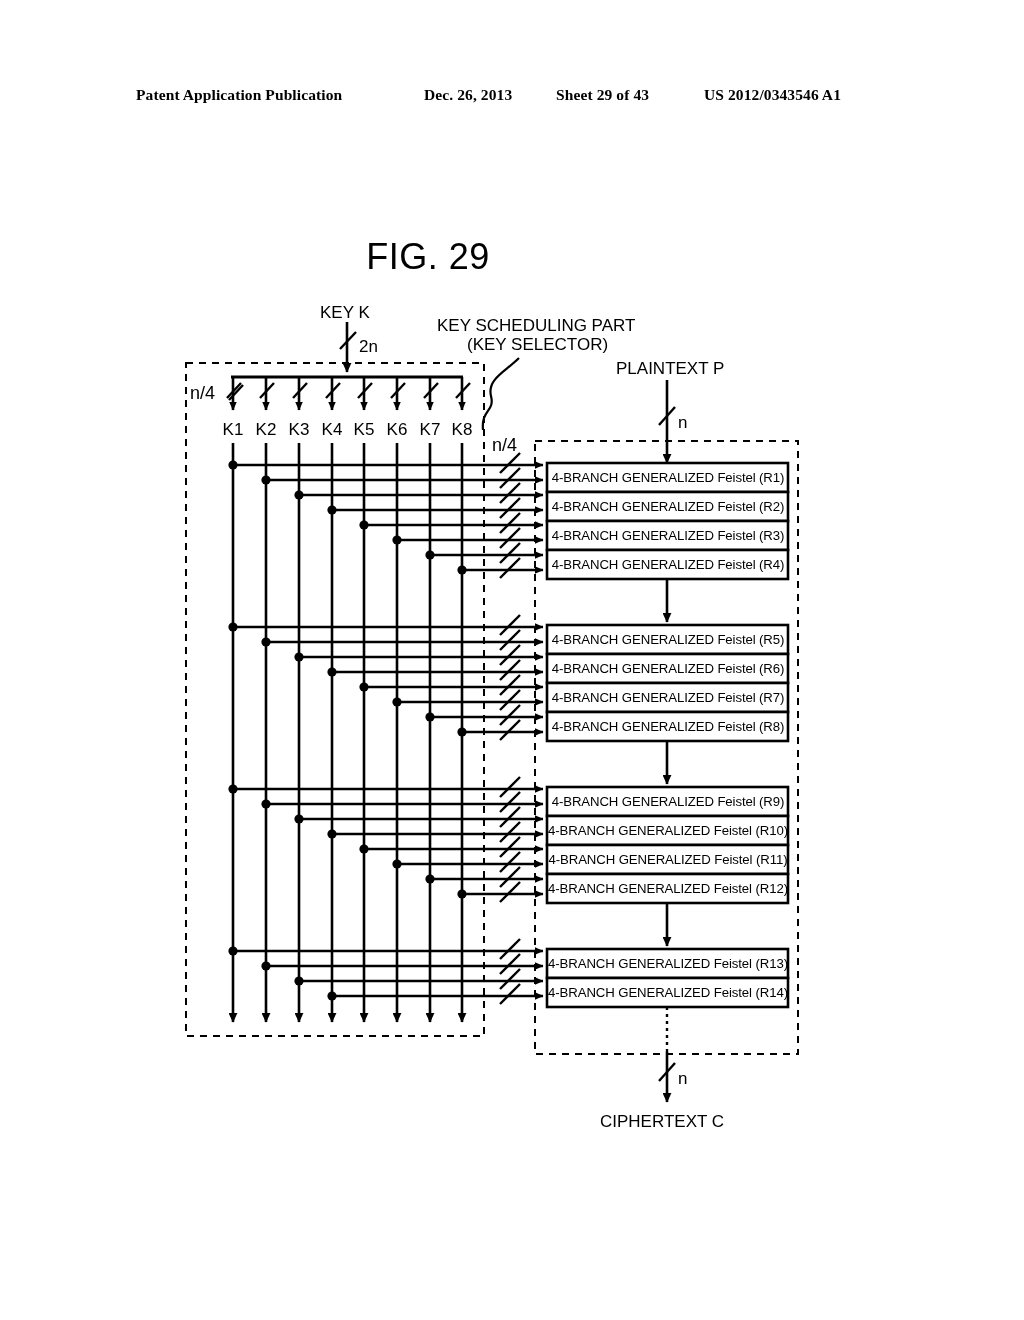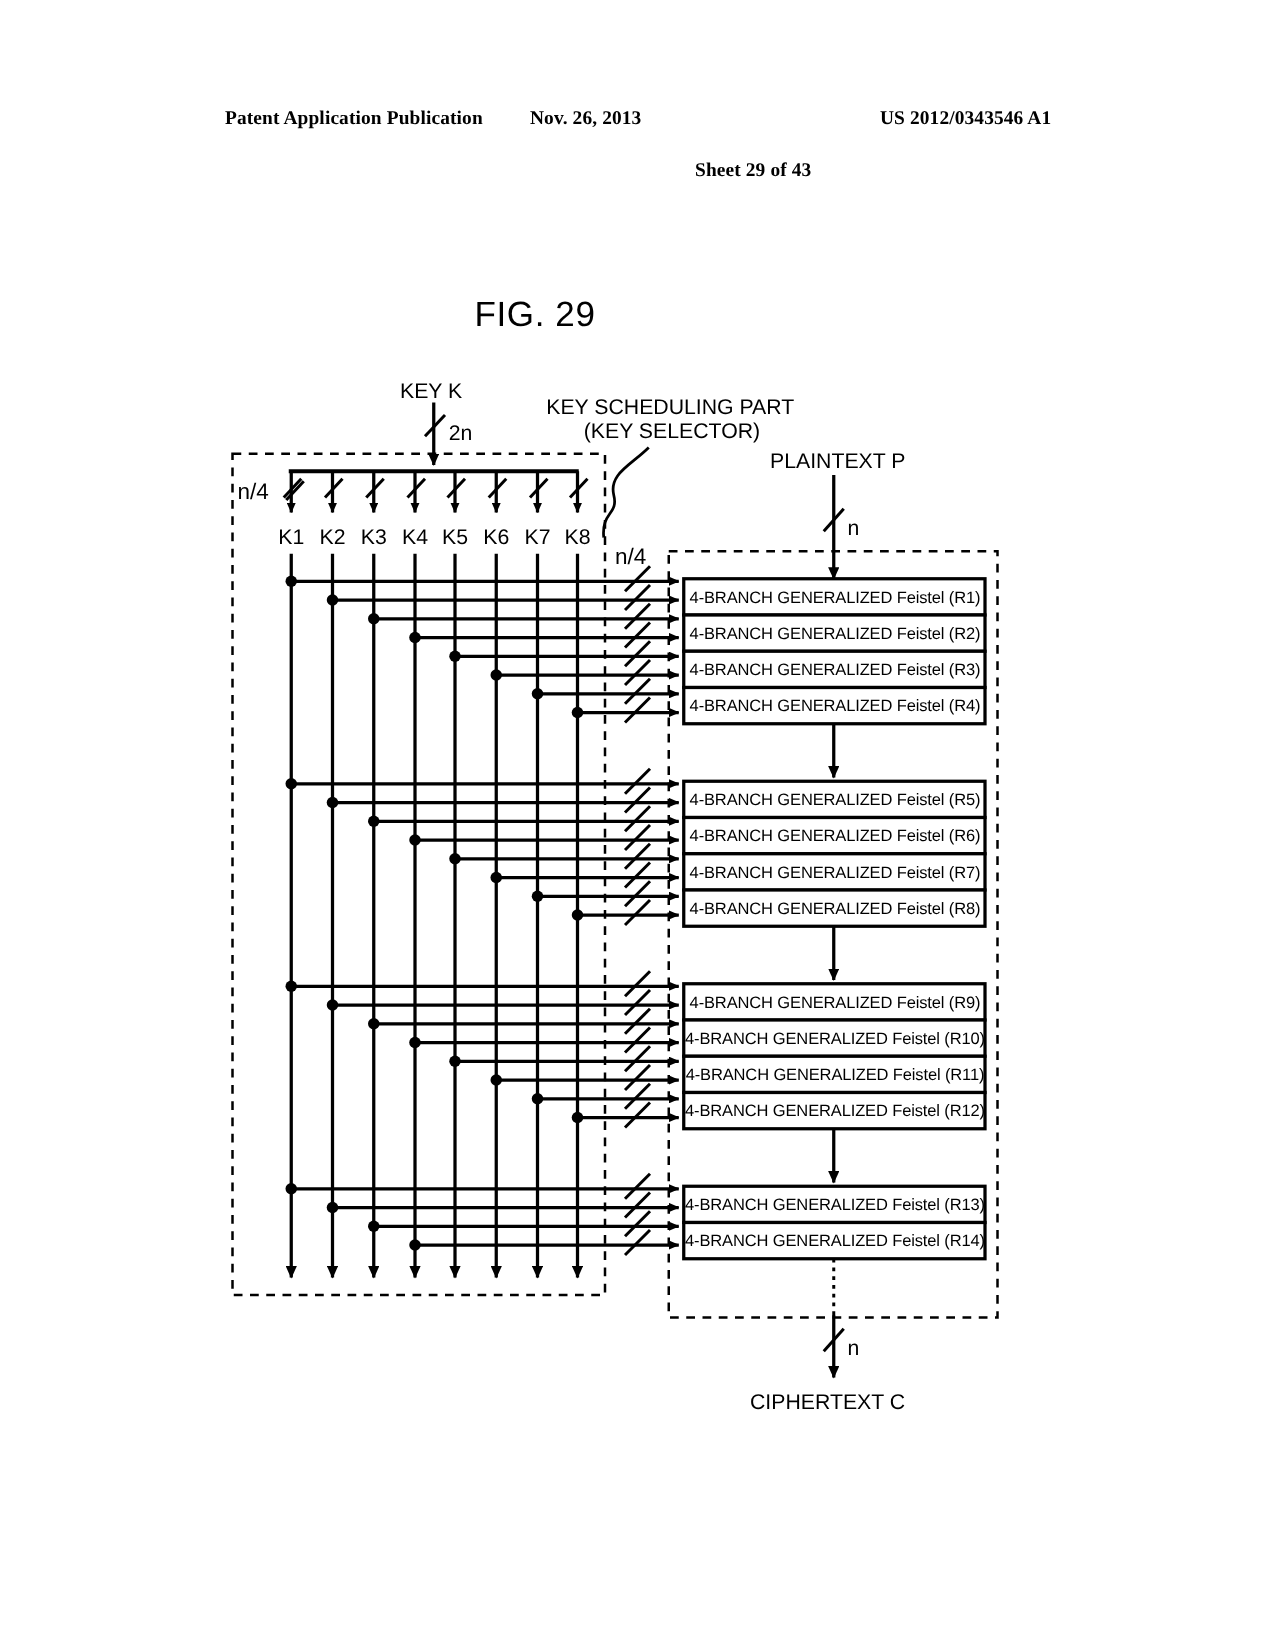--- a/index.html
+++ b/index.html
@@ -11,29 +11,29 @@
   .page{position:absolute;left:0;top:0;width:1024px;height:1320px;}
 
   
   .hdr{
     position:absolute;left:0;top:86px;width:1024px;
     font-family:"Liberation Serif", serif;
     font-weight:bold;font-size:15.5px;letter-spacing:.1px;
     white-space:nowrap;
   }
   .hdr span{display:inline-block;}
-  .hdr .h1{position:absolute;left:136px;margin-left:44px;}
+  .hdr .h1{position:absolute;left:136px;}
   .hdr .h2{position:absolute;left:424px;}
-  .hdr .h3{position:absolute;left:556px;margin-top:42px;}
+  .hdr .h3{position:absolute;left:556px;}
   .hdr .h4{position:absolute;left:704px;}
 
   
   .figtitle{
     position:absolute;left:0;top:236px;width:856px;text-align:center;
-    font-size:28px;letter-spacing:.5px;
+    font-size:36px;letter-spacing:.5px;
   }
 
   
   svg.diagram{position:absolute;left:0;top:0;width:1024px;height:1320px;}
 
   text{font-family:"Liberation Sans", sans-serif;fill:#000;}
   .lbl{font-size:17px;}
   .keylbl{font-size:17px;text-anchor:middle;}
   .boxtxt{font-size:13.2px;text-anchor:middle;letter-spacing:-0.1px;}
   .nlbl{font-size:17px;}
@@ -49,21 +49,21 @@
   .dot{fill:#000;}
   .tick{stroke:#000;stroke-width:2.4;}
 </style>
 </head>
 <body>
 
 <div class="page">
 
   <div class="hdr">
     <span class="h1">Patent Application Publication</span>
-    <span class="h2">Nov. 26, 2013</span>
+    <span class="h2">Dec. 26, 2013</span>
     <span class="h3">Sheet 29 of 43</span>
     <span class="h4">US 2012/0343546 A1</span>
   </div>
 
   <div class="figtitle">FIG. 29</div>
 
   <svg class="diagram" viewBox="0 0 1024 1320" xmlns="http://www.w3.org/2000/svg">
     <defs>
       <marker id="ah" markerWidth="10" markerHeight="9" refX="9.2" refY="4.5" orient="auto" markerUnits="userSpaceOnUse">
         <path d="M0,0 L10,4.5 L0,9 z" fill="#000"></path>

